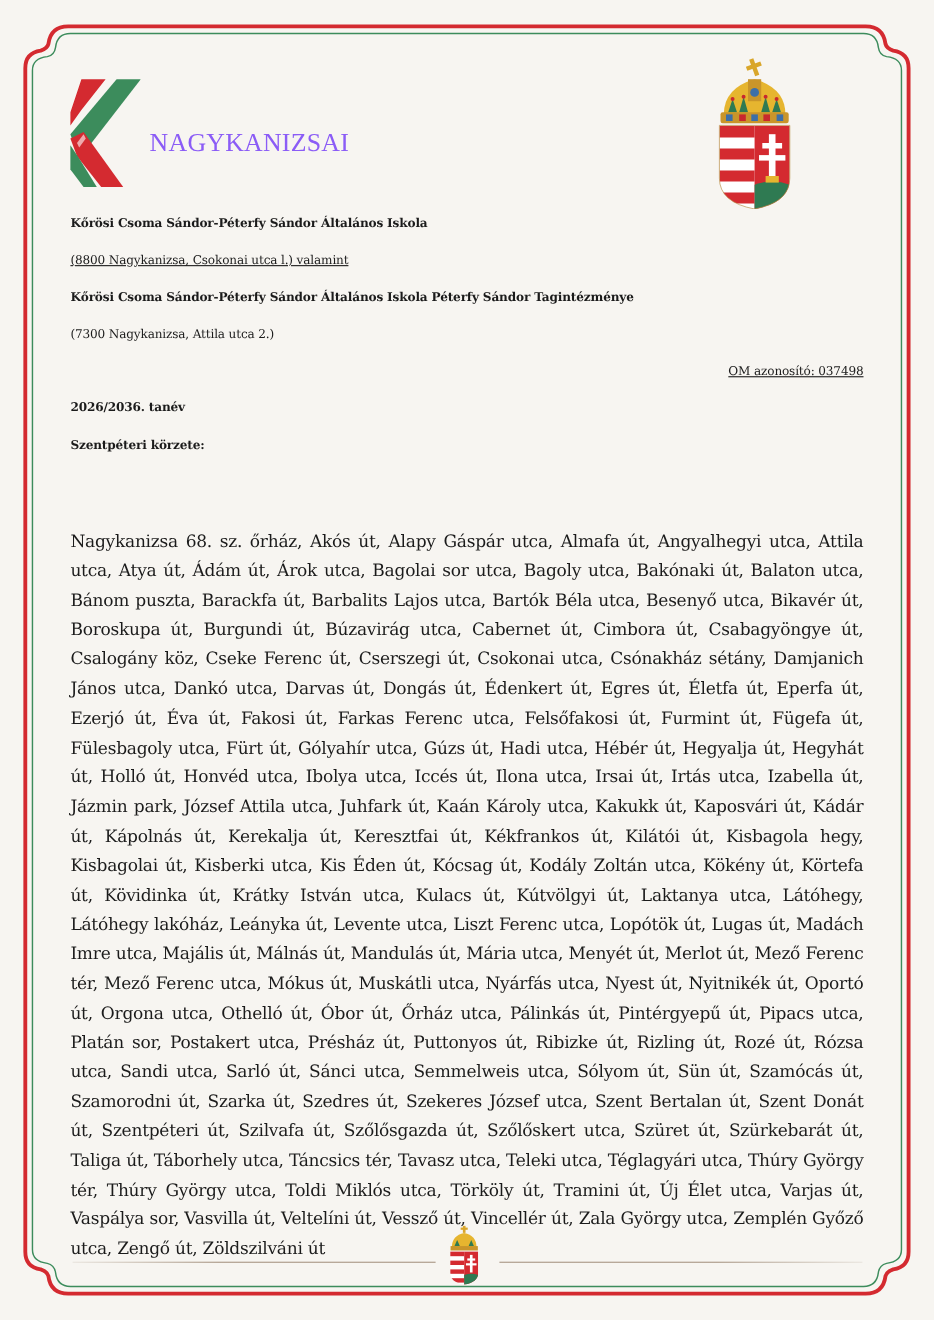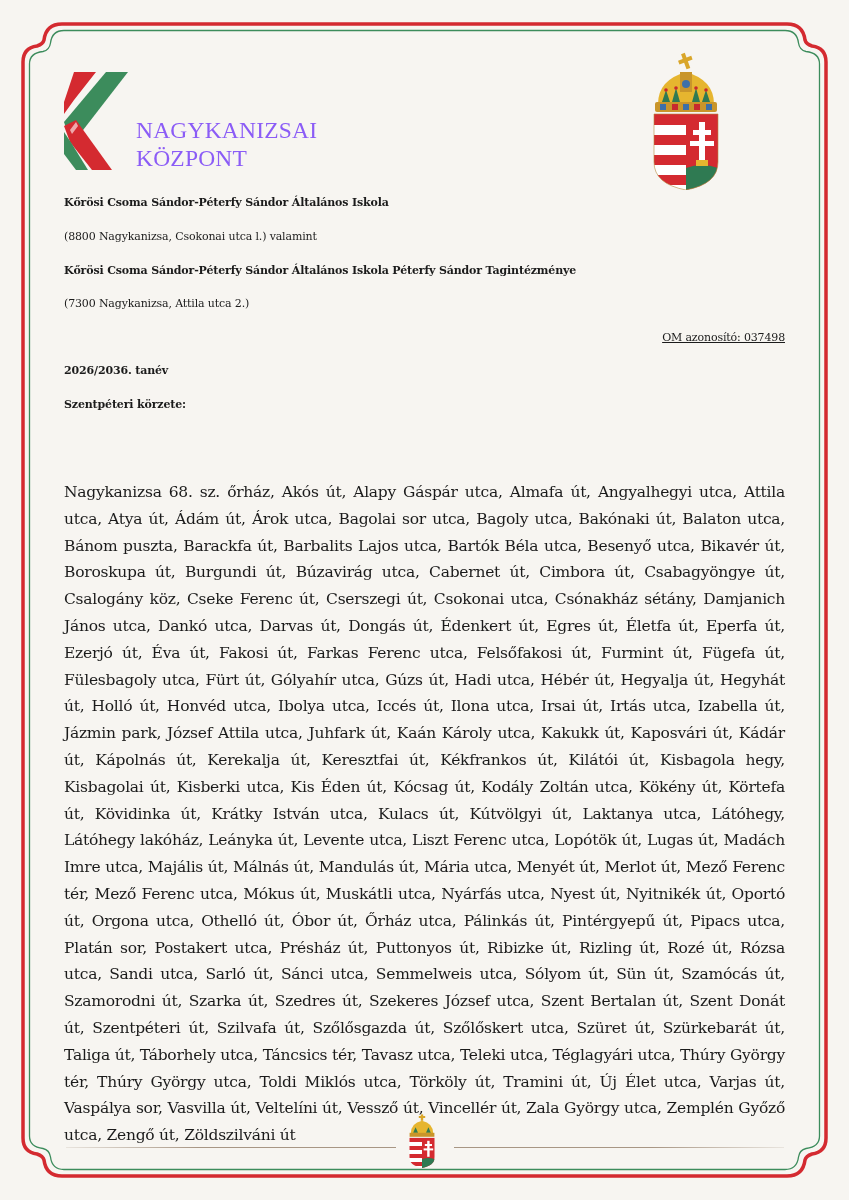--- a/index.html
+++ b/index.html
@@ -15,21 +15,21 @@
     position: absolute; left: 74px; top: 14px;
     font-family: "Liberation Serif", "DejaVu Serif", serif;
     font-size: 23.5px; line-height: 28px; color: #8b5cf6; letter-spacing: 0.2px; margin-top: 32px;
   }
   .logo-text div { white-space: nowrap; }
   .coat { position: absolute; left: 652px; top: 50px; width: 68px; height: 140px; }
   .content { position: absolute; left: 64px; top: 193px; width: 721px; }
   .line { font-size: 11px; line-height: 20px; margin: 0; white-space: nowrap; letter-spacing: -0.15px;}
   .bold { font-weight: bold; }
   .l1 { position: absolute; top: 0; }
-  .l2 { position: absolute; top: 34px; }
+  .l2 { position: absolute; top: 34px; text-decoration: underline; }
   .l3 { position: absolute; top: 68px; }
   .l4 { position: absolute; top: 101px; }
   .om { position: absolute; top: 135px; right: 0; text-decoration: underline; }
   .year { position: absolute; top: 168px; }
   .district { position: absolute; top: 202px; }
   .body-text {
     position: absolute; top: 246px; left: 0; width: 721px;
     font-size: 15.5px; line-height: 26.8px; text-align: justify; letter-spacing: -0.25px; margin-top: 40px;
   }
   .divider-l { position: absolute; left: 66px; top: 1147px; width: 330px; height: 1px;
@@ -56,21 +56,20 @@
     <polygon points="44,2 66,2 18,64 10,72 6,64 2,52" fill="#3c8c5c"></polygon>
 
     <polygon points="2,56 14,50 50,100 30,100 8,72" fill="#d42a30"></polygon>
 
     <polygon points="2,62 10,74 26,100 14,100 2,84" fill="#3c8c5c"></polygon>
 
     <polygon points="8,60 14,52 16,56 10,64" fill="#ffffff" opacity="0.6"></polygon>
   </svg>
   <div class="logo-text">
     <div>NAGYKANIZSAI</div>
-    <div>KÖZPONT</div>
   </div>
 </div>
 
 <svg class="coat" viewBox="0 0 68 140" xmlns="http://www.w3.org/2000/svg">
 
   <g transform="rotate(-20 34 12)">
     <rect x="32" y="3" width="4" height="16" fill="#d9a62a"></rect>
     <rect x="27" y="8" width="14" height="4" fill="#d9a62a"></rect>
   </g>
 

